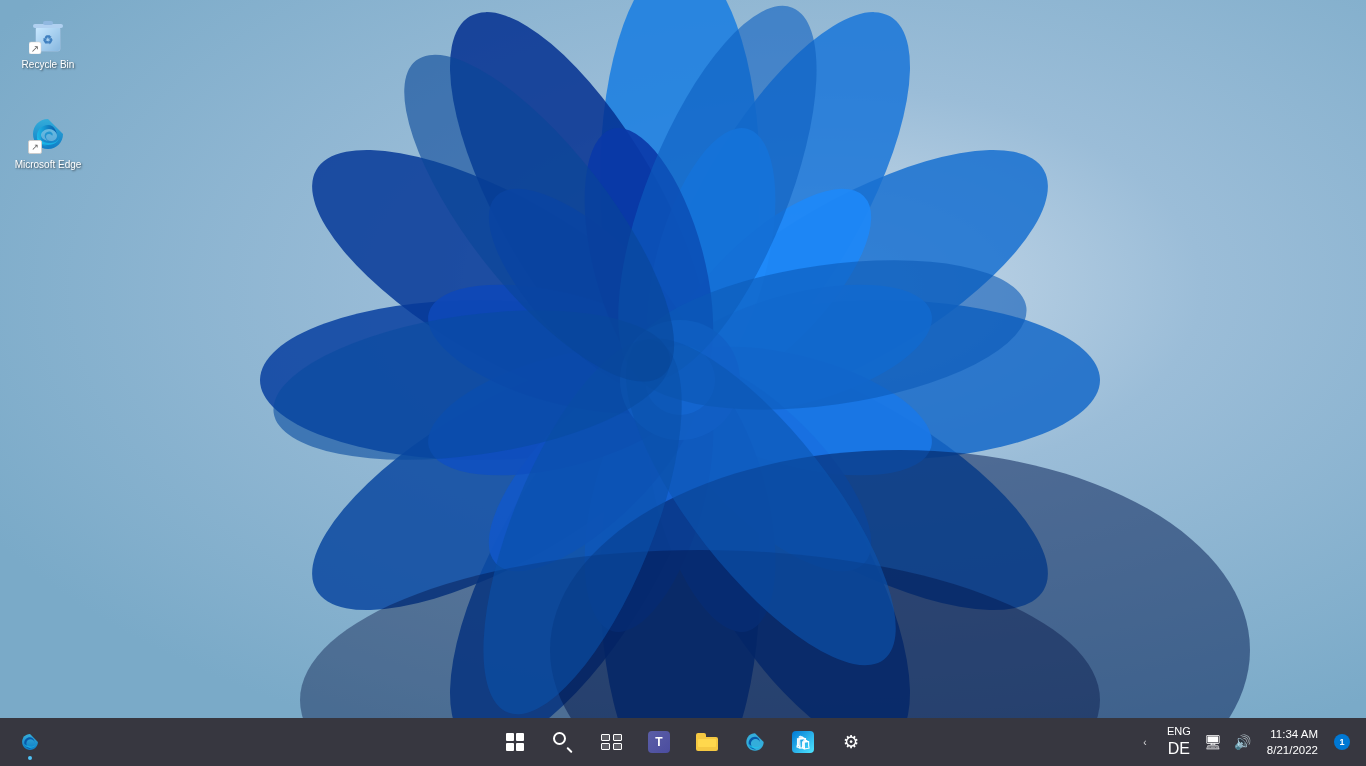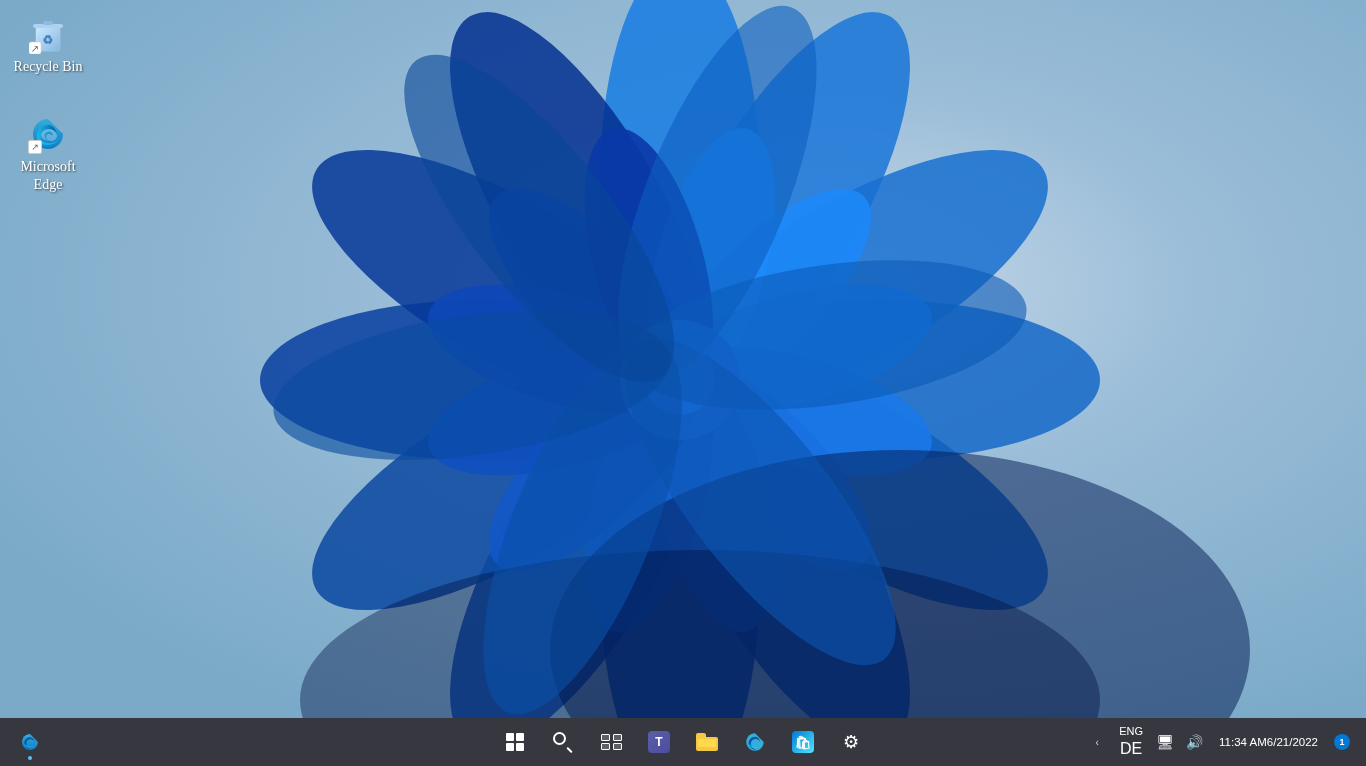--- a/index.html
+++ b/index.html
@@ -43,26 +43,25 @@
     .desktop-icon .icon-img {
       width: 40px;
       height: 40px;
       display: flex;
       align-items: center;
       justify-content: center;
       position: relative;
     }
     .desktop-icon .icon-label {
       color: white;
-      font-size: 14px;
+      font-size: 10px;
       text-align: center;
       margin-top: 4px;
       text-shadow: 1px 1px 2px rgba(0,0,0,0.6);
       line-height: 1.3;
-      font-family: Liberation Serif, serif;
     }
 
     
     #taskbar {
       width: 1366px;
       height: 48px;
       background: rgba(20, 20, 30, 0.85);
       backdrop-filter: blur(20px);
       display: flex;
       align-items: center;
@@ -113,21 +112,21 @@
       display: flex;
       align-items: center;
       justify-content: center;
       cursor: pointer;
       color: white;
       font-size: 13px;
     }
 
     .clock-area {
       display: flex;
-      flex-direction: row;
+      flex-direction: column;
       align-items: flex-end;
       color: white;
       font-size: 11.5px;
       cursor: pointer;
       padding: 4px 6px;
       border-radius: 4px;
       line-height: 1.4;
     }
 
     .lang-area {
@@ -392,21 +391,21 @@
     <div class="tray-icon">
       <span style="font-size:14px;color:white;">🖥</span>
     </div>
 
     <div class="tray-icon">
       <span style="font-size:14px;color:white;">🔊</span>
     </div>
 
     <div class="clock-area">
       <span>11:34 AM</span>
-      <span>6/21/2022</span>
+      <span>8/21/2022</span>
     </div>
 
     <div class="tray-icon" style="position:relative;">
       <div class="notification-badge">1</div>
     </div>
 
   </div>
 
 </div>
 

